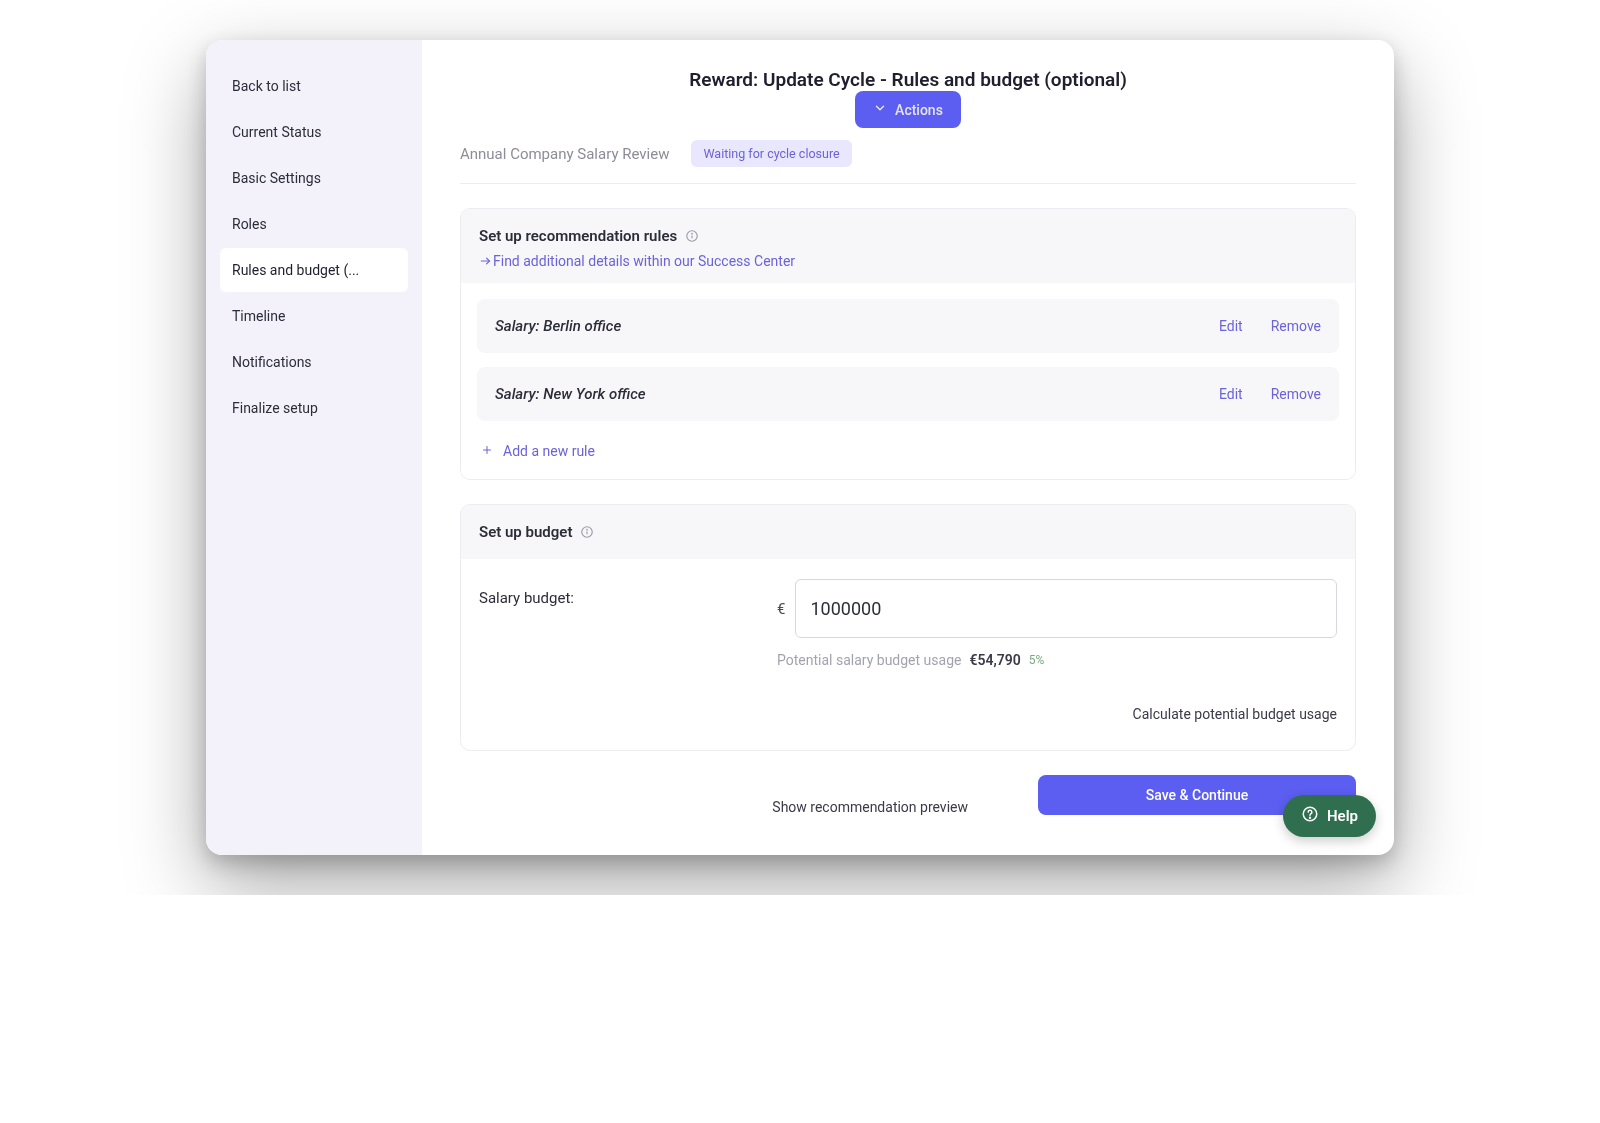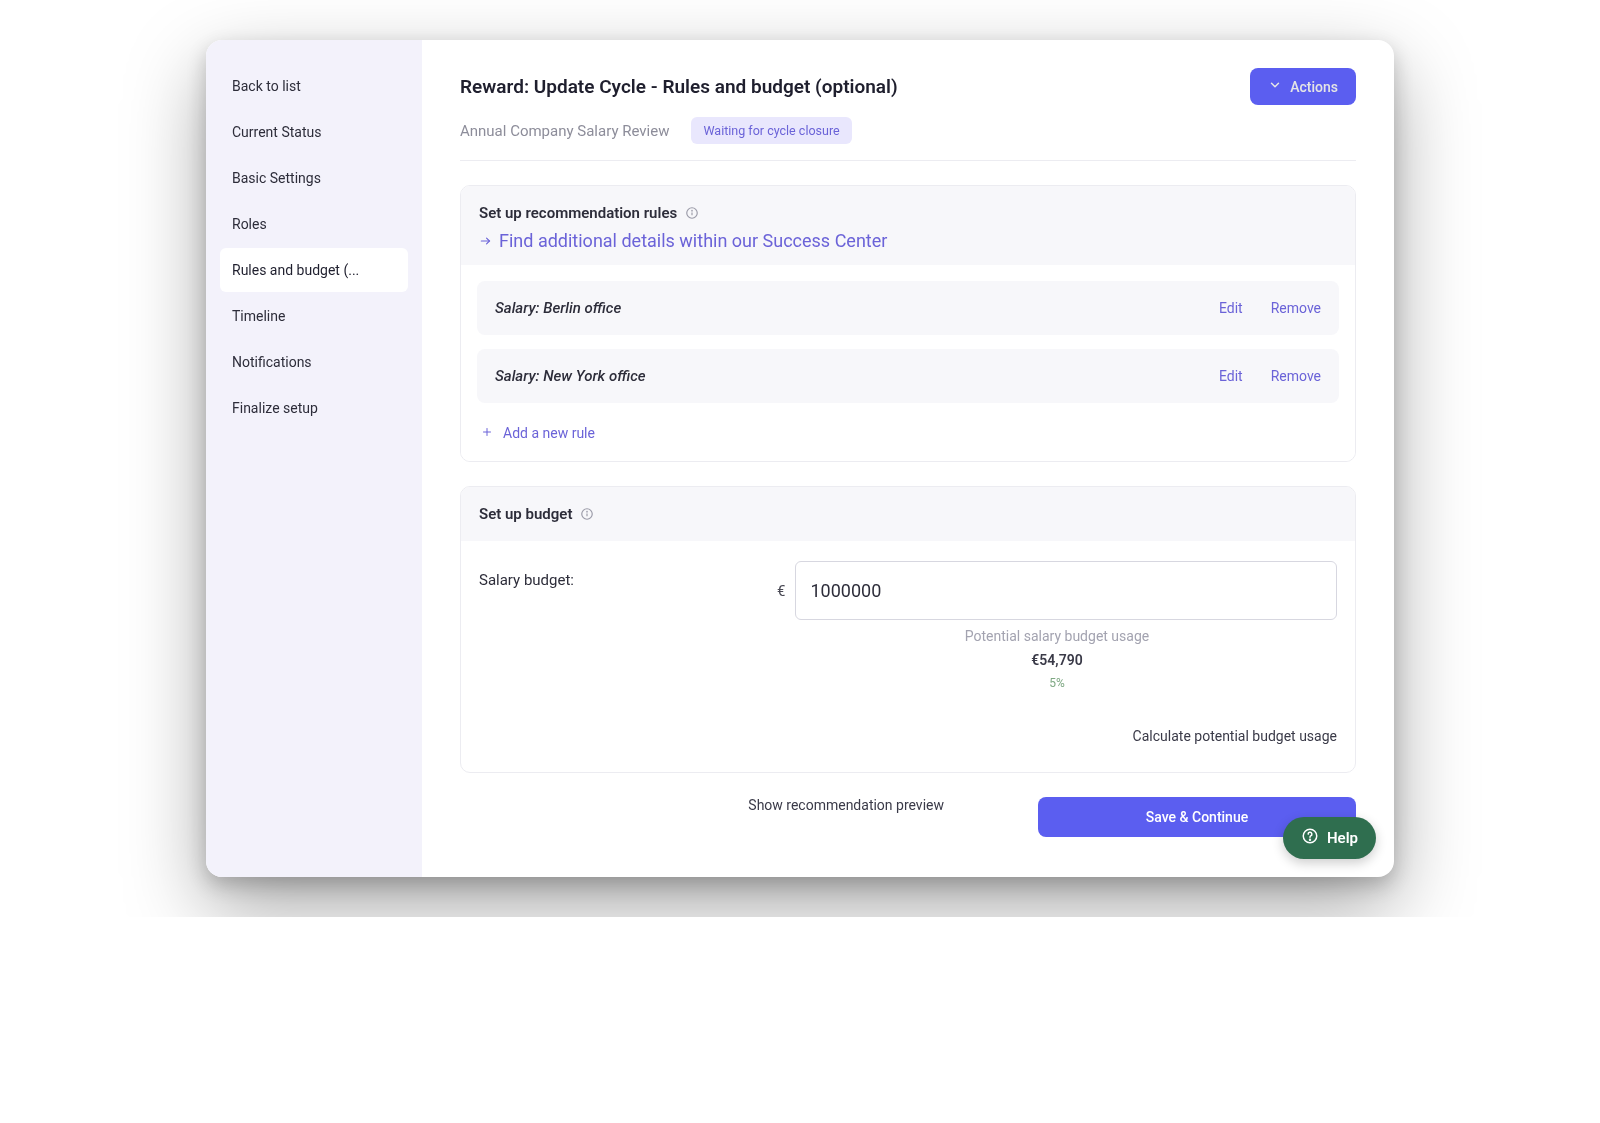--- a/index.html
+++ b/index.html
@@ -50,20 +50,21 @@
     .main {
       flex: 1;
       padding: 28px 38px 40px 38px;
       overflow: auto;
     }
     .header-row {
       display: flex;
       align-items: center;
       justify-content: space-between;
       margin-bottom: 12px;
+      flex-direction: column;
     }
     .page-title {
       font-size: 19px;
       font-weight: 600;
       color: #1f1f2e;
     }
     .actions-btn {
       background: #5b5ef0;
       color: #e5e5e5;
       border: none;
@@ -130,23 +131,22 @@
       justify-content: center;
       width: 14px;
       height: 14px;
     }
     .info-icon svg {
       width: 14px;
       height: 14px;
     }
     .link-row {
       display: flex;
-      gap: 6px;
       color: #6b63d8;
-      font-size: 18px;
+      font-size: 14px;
     }
     .arrow-right-icon {
       display: inline-flex;
       align-items: center;
     }
     .section-body {
       background: #ffffff;
       padding: 16px 16px;
     }
     .rule-row {
@@ -220,22 +220,21 @@
       border-radius: 6px;
       padding: 18px 14px;
       font-size: 18px;
       color: #2d2d3a;
       outline: none;
     }
     .usage-row {
       display: flex;
       align-items: center;
       gap: 8px;
-      margin-top: 8px;
-      flex-direction: column;
+      margin-top: 14px;
     }
     .usage-label {
       font-size: 14px;
       color: #a3a3b0;
     }
     .usage-value {
       font-size: 14px;
       font-weight: 600;
       color: #3a3a48;
     }
@@ -249,23 +248,23 @@
       margin-top: 38px;
     }
     .calc-link {
       font-size: 14px;
       color: #3a3a48;
       cursor: pointer;
     }
     
     .footer-actions {
       display: flex;
-      align-items: flex-start;
+      align-items: flex-end;
       justify-content: flex-end;
-      gap: 94px;
+      gap: 70px;
       margin-top: 18px;
     }
     .preview-link {
       font-size: 14px;
       color: #3a3a48;
       cursor: pointer;
     }
     .save-btn {
       background: #5b5ef0;
       color: #ffffff;

